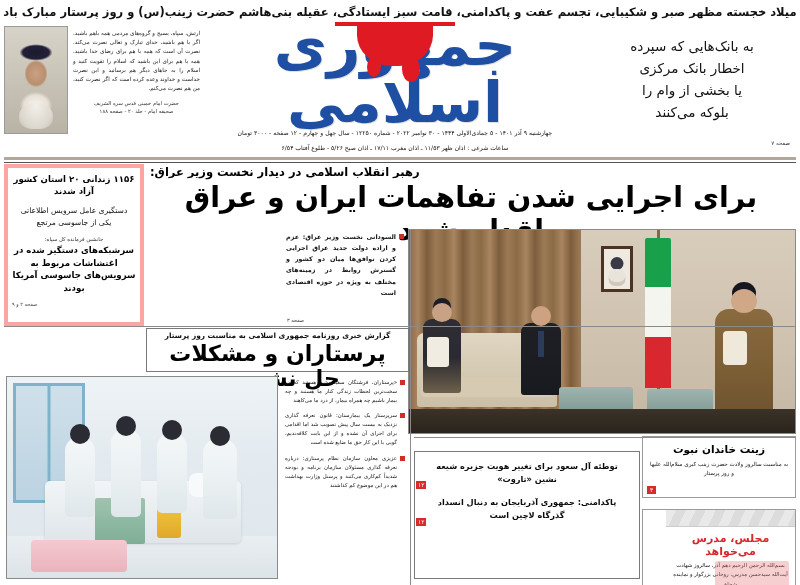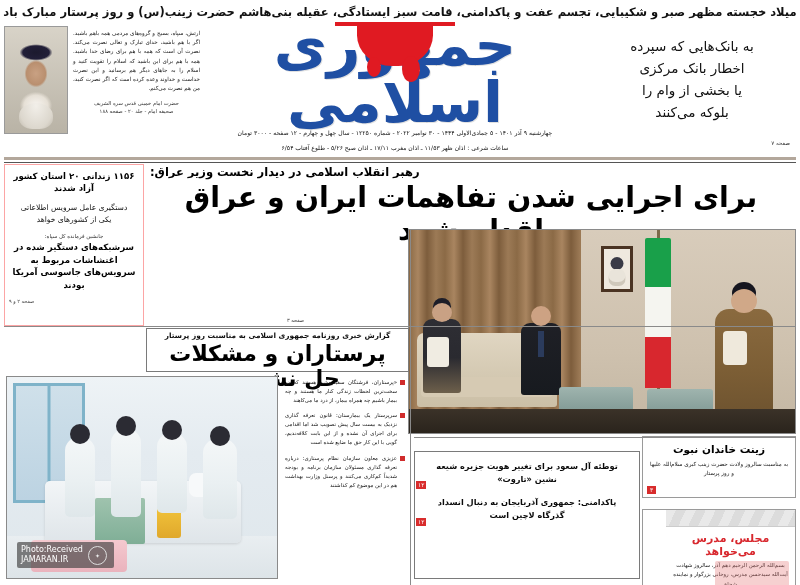--- a/index.html
+++ b/index.html
@@ -191,21 +191,21 @@
     color: #000;
     letter-spacing: -0.5px;
     line-height: 1.15;
   }
 
   
   .sidebar {
     position: absolute;
     top: 164px; left: 4px;
     width: 140px;
-    border: 1px solid #fca5a5;
+    border: 4px solid #fca5a5;
     padding: 5px 4px;
     background: #fff;
     height: 162px;
   }
   .sb-item { text-align: center; margin-bottom: 7px; }
   .sb-main {
     font-size: 8.6px; font-weight: bold; color: #000; line-height: 1.45;
   }
   .sb-sub {
     font-size: 7.6px; color: #111; line-height: 1.5; margin-top: 1px;
@@ -629,21 +629,21 @@
 
   <div class="kicker">رهبر انقلاب اسلامی در دیدار نخست وزیر عراق:</div>
   <div class="main-headline">برای اجرایی شدن تفاهمات ایران و عراق اقدام شود</div>
 
   <div class="sidebar">
     <div class="sb-item">
       <div class="sb-main">۱۱۵۶ زندانی ۲۰ استان کشور آزاد شدند</div>
     </div>
     <div class="sb-item">
       <div class="sb-sub">دستگیری عامل سرویس اطلاعاتی</div>
-      <div class="sb-sub">یکی از کشورهای خواهد</div>
+      <div class="sb-sub">یکی از جاسوسی مرتجع</div>
     </div>
     <div class="sb-item">
       <div class="sb-label">جانشین فرمانده کل سپاه:</div>
       <div class="sb-main">سرشبکه‌های دستگیر شده در اغتشاشات مربوط به سرویس‌های جاسوسی آمریکا بودند</div>
     </div>
     <div class="sb-page">صفحه ۲ و ۹</div>
   </div>
 
   <div class="meeting-photo">
     <div class="mp-wall"></div>
@@ -655,47 +655,44 @@
     <div class="mp-chair"></div>
     <div class="mp-person mp-p1"></div>
     <div class="mp-person mp-p2"></div>
     <div class="mp-person mp-p3"></div>
     <div class="mp-table"></div>
     <div class="mp-table2"></div>
     <div class="mp-floor"></div>
   </div>
 
   <div class="sudani-box">
+    <div class="sd-row">
+      <div class="sd-sq"></div>
+      <div class="sd-txt">السودانی نخست وزیر عراق: عزم و اراده دولت جدید عراق اجرایی کردن توافق‌ها میان دو کشور و گسترش روابط در زمینه‌های مختلف به ویژه در حوزه اقتصادی است</div>
+    </div>
     <div class="sd-page">صفحه ۳</div>
   </div>
 
   <div class="nurses-box"></div>
   <div class="nurses-kicker">گزارش خبری روزنامه جمهوری اسلامی به مناسبت روز پرستار</div>
   <div class="nurses-headline">پرستاران و مشکلات حل نشده...</div>
 
   <div class="nurses-photo">
     <div class="np-wall"></div>
     <div class="np-window"></div>
     <div class="np-floor"></div>
     <div class="np-bed"></div>
     <div class="np-pillow"></div>
     <div class="np-cab"></div>
     <div class="np-bin"></div>
     <div class="np-pink"></div>
     <div class="np-person np-p1"></div>
     <div class="np-person np-p2"></div>
     <div class="np-person np-p3"></div>
     <div class="np-person np-p4"></div>
-    <div class="watermark">
-      <div class="wm-circle">✦</div>
-      <div class="wm-lines">
-        <div class="wm-l1">Photo:Received</div>
-        <div class="wm-l2">JAMARAN.IR</div>
-      </div>
-    </div>
   </div>
 
   <div class="nurse-bullets">
     <div class="nb-item">
       <div class="nb-sq"></div>
       <div class="nb-txt">«پرستاران، فرشتگان سفیدپوشی هستند که در سخت‌ترین لحظات زندگی کنار ما هستند و چه بیمار باشیم چه همراه بیمار، از درد ما می‌کاهند</div>
     </div>
     <div class="nb-item">
       <div class="nb-sq"></div>
       <div class="nb-txt">سرپرستار یک بیمارستان: قانون تعرفه گذاری نزدیک به بیست سال پیش تصویب شد اما اقدامی برای اجرای آن نشده و از این بابت کلافه‌ندیم، گویی با این کار حق ما ضایع شده است</div>

